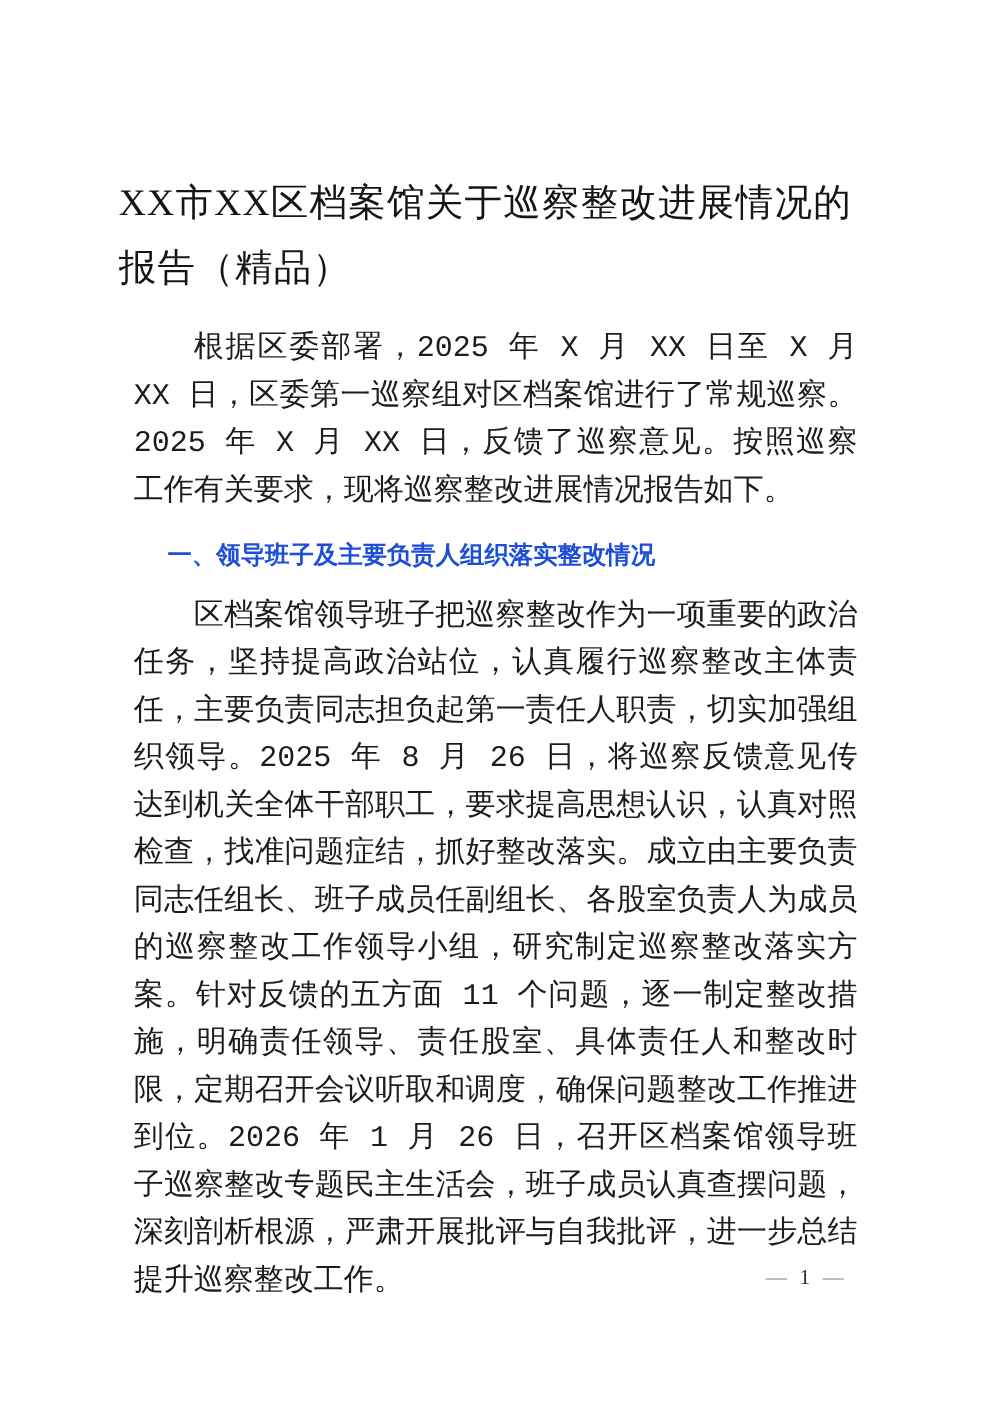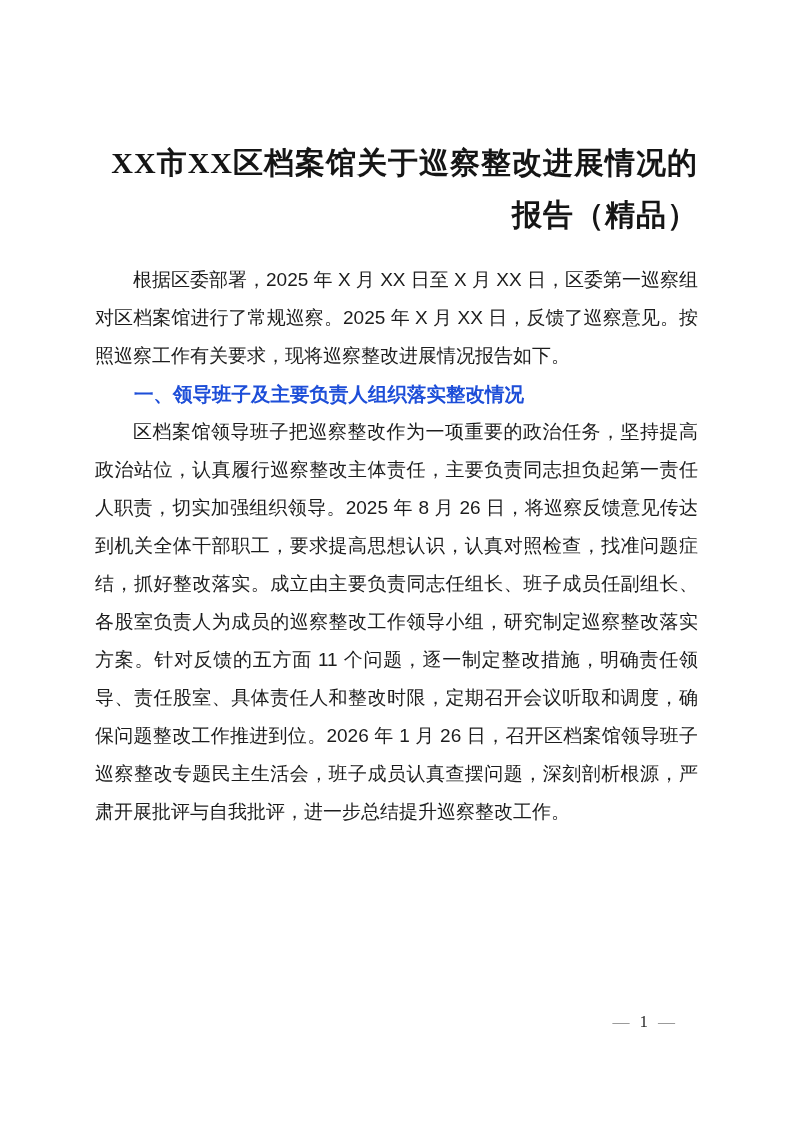--- a/index.html
+++ b/index.html
@@ -19,34 +19,34 @@
   .doc {
     position: absolute;
     top: 137px;
     left: 95px;
     width: 603px;
   }
   .doc-title {
     margin: 0 0 20px 0;
     font-size: 30px;
     line-height: 52px;
-    font-weight: 700;
-    text-align: right;
+    font-weight: 400;
+    text-align: left;
     letter-spacing: 1px;
     color: #151515;
     font-family: "Liberation Serif", "DejaVu Serif", serif;
   }
   .body-para {
-    margin: 0;
-    font-size: 19px;
+    margin: 12px;
+    font-size: 24px;
     line-height: 38px;
     text-align: justify;
     text-indent: 2em;
     color: #1c1c1c;
-    font-family: Liberation Sans, sans-serif;
+    font-family: Liberation Mono, monospace;
   }
   .section-heading {
     margin: 0;
     font-size: 19.5px;
     line-height: 38px;
     font-weight: 700;
     text-indent: 2em;
     color: #1d4ed8;
     font-family: "Liberation Sans", "DejaVu Sans", sans-serif;
   }

